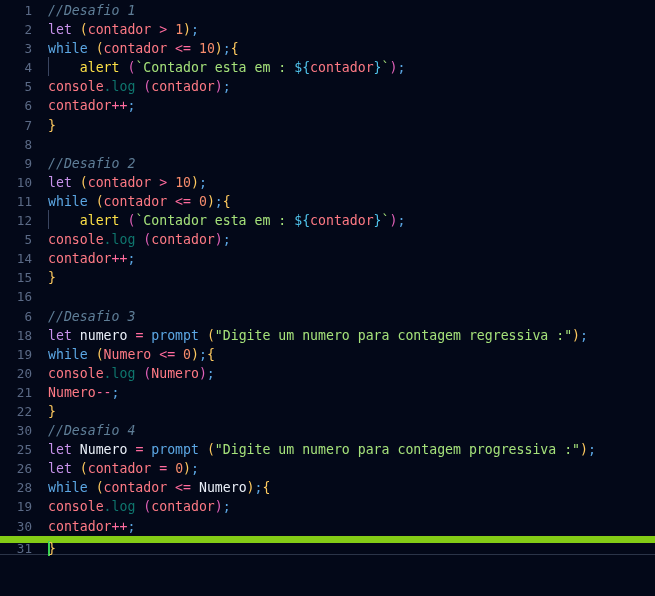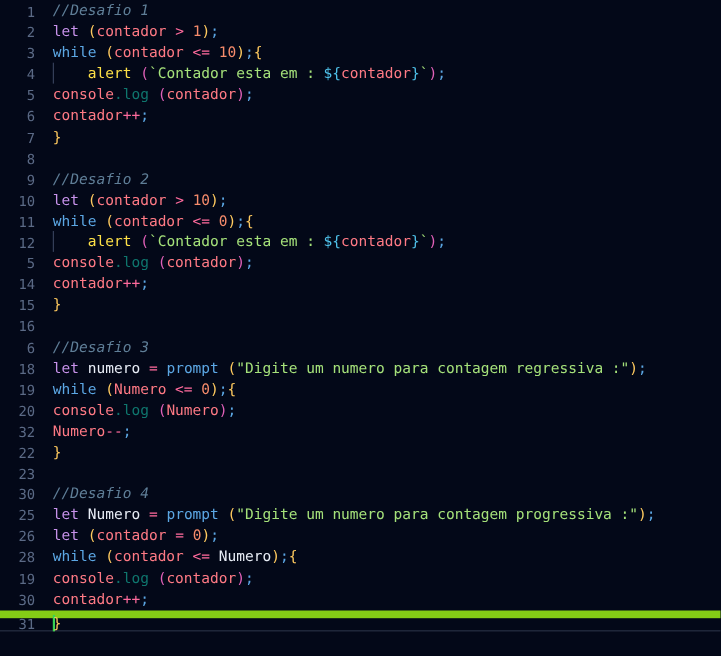--- a/index.html
+++ b/index.html
@@ -116,23 +116,22 @@
     <div class="code-line"><div class="gutter">11</div><div class="content"><span class="t-control">while</span><span class="t-plain"> </span><span class="t-paren">(</span><span class="t-var">contador</span><span class="t-plain"> </span><span class="t-op">&lt;=</span><span class="t-plain"> </span><span class="t-num">0</span><span class="t-paren">)</span><span class="t-punct">;</span><span class="t-brace">{</span></div></div>
     <div class="code-line"><div class="gutter">12</div><div class="content"><span class="indent-guide"></span><span class="t-plain">    </span><span class="t-alert">alert</span><span class="t-plain"> </span><span class="t-paren2">(</span><span class="t-tick">`</span><span class="t-string">Contador esta em : </span><span class="t-interp">${</span><span class="t-var">contador</span><span class="t-interp">}</span><span class="t-tick">`</span><span class="t-paren2">)</span><span class="t-punct">;</span></div></div>
     <div class="code-line"><div class="gutter">5</div><div class="content"><span class="t-var">console</span><span class="t-prop">.log</span><span class="t-plain"> </span><span class="t-paren2">(</span><span class="t-var">contador</span><span class="t-paren2">)</span><span class="t-punct">;</span></div></div>
     <div class="code-line"><div class="gutter">14</div><div class="content"><span class="t-var">contador</span><span class="t-op">++</span><span class="t-punct">;</span></div></div>
     <div class="code-line"><div class="gutter">15</div><div class="content"><span class="t-brace">}</span></div></div>
     <div class="code-line"><div class="gutter">16</div><div class="content"></div></div>
     <div class="code-line"><div class="gutter">6</div><div class="content"><span class="t-comment">//Desafio 3</span></div></div>
     <div class="code-line"><div class="gutter">18</div><div class="content"><span class="t-keyword">let</span><span class="t-plain"> </span><span class="t-plain">numero</span><span class="t-plain"> </span><span class="t-op">=</span><span class="t-plain"> </span><span class="t-func">prompt</span><span class="t-plain"> </span><span class="t-paren">(</span><span class="t-string">"Digite um numero para contagem regressiva :"</span><span class="t-paren">)</span><span class="t-punct">;</span></div></div>
     <div class="code-line"><div class="gutter">19</div><div class="content"><span class="t-control">while</span><span class="t-plain"> </span><span class="t-paren">(</span><span class="t-var">Numero</span><span class="t-plain"> </span><span class="t-op">&lt;=</span><span class="t-plain"> </span><span class="t-num">0</span><span class="t-paren">)</span><span class="t-punct">;</span><span class="t-brace">{</span></div></div>
     <div class="code-line"><div class="gutter">20</div><div class="content"><span class="t-var">console</span><span class="t-prop">.log</span><span class="t-plain"> </span><span class="t-paren2">(</span><span class="t-var">Numero</span><span class="t-paren2">)</span><span class="t-punct">;</span></div></div>
-    <div class="code-line"><div class="gutter">32</div><div class="content"><span class="t-var">Numero</span><span class="t-op">--</span><span class="t-punct">;</span></div></div>
+    <div class="code-line"><div class="gutter">21</div><div class="content"><span class="t-var">Numero</span><span class="t-op">--</span><span class="t-punct">;</span></div></div>
     <div class="code-line"><div class="gutter">22</div><div class="content"><span class="t-brace">}</span></div></div>
-    <div class="code-line"><div class="gutter">23</div><div class="content"></div></div>
     <div class="code-line"><div class="gutter">30</div><div class="content"><span class="t-comment">//Desafio 4</span></div></div>
     <div class="code-line"><div class="gutter">25</div><div class="content"><span class="t-keyword">let</span><span class="t-plain"> </span><span class="t-plain">Numero</span><span class="t-plain"> </span><span class="t-op">=</span><span class="t-plain"> </span><span class="t-func">prompt</span><span class="t-plain"> </span><span class="t-paren">(</span><span class="t-string">"Digite um numero para contagem progressiva :"</span><span class="t-paren">)</span><span class="t-punct">;</span></div></div>
     <div class="code-line"><div class="gutter">26</div><div class="content"><span class="t-keyword">let</span><span class="t-plain"> </span><span class="t-paren">(</span><span class="t-var">contador</span><span class="t-plain"> </span><span class="t-op">=</span><span class="t-plain"> </span><span class="t-num">0</span><span class="t-paren">)</span><span class="t-punct">;</span></div></div>
     <div class="code-line"><div class="gutter">28</div><div class="content"><span class="t-control">while</span><span class="t-plain"> </span><span class="t-paren">(</span><span class="t-var">contador</span><span class="t-plain"> </span><span class="t-op">&lt;=</span><span class="t-plain"> </span><span class="t-plain">Numero</span><span class="t-paren">)</span><span class="t-punct">;</span><span class="t-brace">{</span></div></div>
     <div class="code-line"><div class="gutter">19</div><div class="content"><span class="t-var">console</span><span class="t-prop">.log</span><span class="t-plain"> </span><span class="t-paren2">(</span><span class="t-var">contador</span><span class="t-paren2">)</span><span class="t-punct">;</span></div></div>
     <div class="code-line"><div class="gutter">30</div><div class="content"><span class="t-var">contador</span><span class="t-op">++</span><span class="t-punct">;</span></div></div>
     <div class="code-line active"><div class="gutter">31</div><div class="content"><span class="caret"></span><span class="t-brace">}</span></div></div>
   </div>
 
 </body></html>

